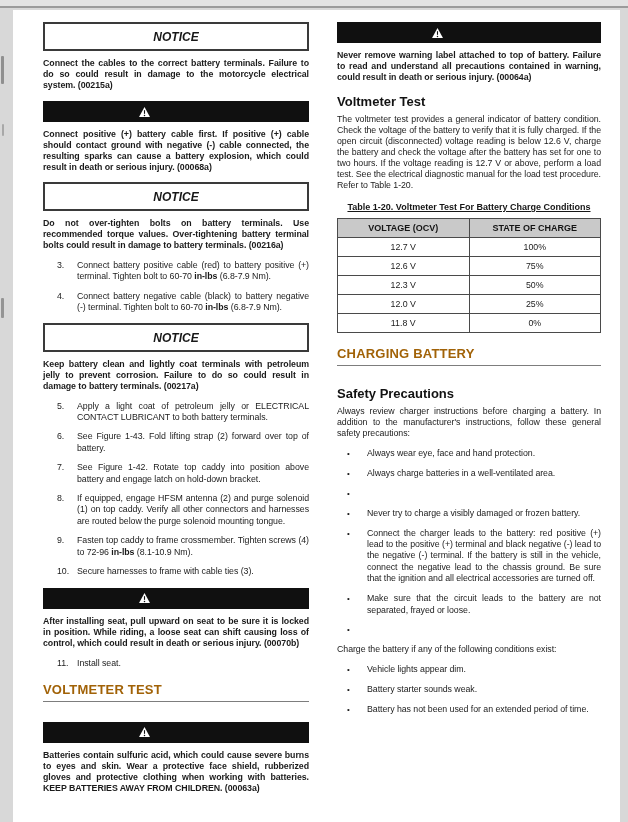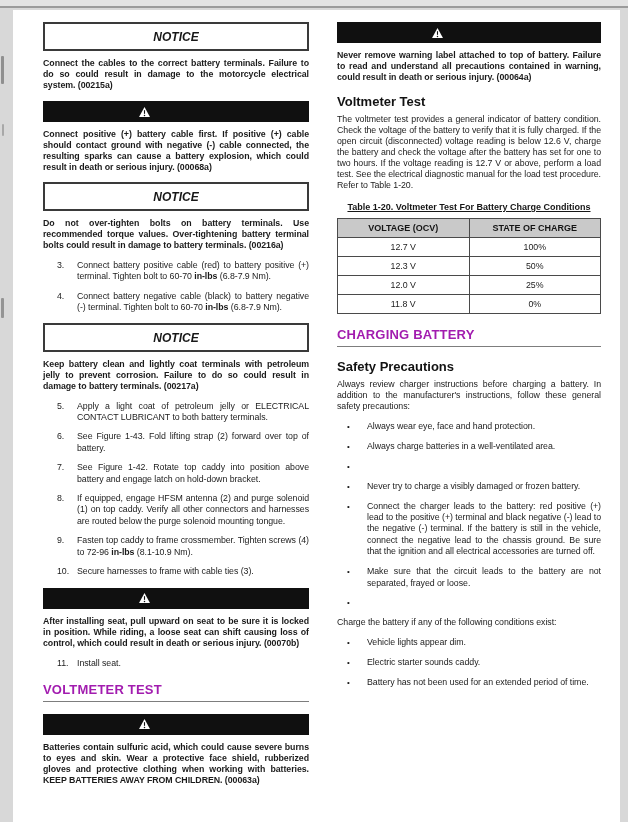--- a/index.html
+++ b/index.html
@@ -37,22 +37,22 @@
     display:flex; align-items:center; justify-content:center; gap:3px;
   }
   .warn-icon svg { width:11px; height:10px; display:block; }
   .warn-label { font-weight:normal; font-size:12px; letter-spacing:0.4px;margin-top:32px; }
 
   .step { display:flex; font-size:8.8px; line-height:11.4px; margin:8px 0; letter-spacing:-0.05px; }
   .step-num { flex:none; width:34px; padding-left:14px; }
   .step-text { flex:1; text-align:justify; }
 
   .h-section {
-    font-size:13px; font-weight:bold; color:#a21caf; letter-spacing:0.2px;
-    border-bottom:1.5px solid #7d7d7d; padding-bottom:4px; margin:13px 0 12px;
+    font-size:13px; font-weight:bold; color:#a16207; letter-spacing:0.2px;
+    border-bottom:1.5px solid #7d7d7d; padding-bottom:4px; margin:13px 0 20px;
   }
   .h-sub { font-size:13px; font-weight:bold; color:#121212; margin:11px 0 5px; }
 
   .tbl-title { font-size:9px; font-weight:bold; text-align:center; margin:11px 0 6px; color:#161616;text-decoration:underline; }
   table { width:100%; border-collapse:collapse; margin-bottom:4px; }
   th,td { border:1px solid #4a4a4a; text-align:center; padding:4px 2px; font-size:8.8px; color:#222; width:50%; }
   th { background:#c9c9c9; font-weight:bold; font-size:9px; color:#141414; }
 
   .bullet { display:flex; font-size:8.8px; line-height:11.4px; margin:8.5px 0; letter-spacing:-0.05px; }
   .bullet-dot { flex:none; width:30px; padding-left:10px; font-size:8px; }
@@ -189,20 +189,24 @@
             <th>VOLTAGE (OCV)</th>
             <th>STATE OF CHARGE</th>
           </tr>
         </thead>
         <tbody>
           <tr>
             <td>12.7 V</td>
             <td>100%</td>
           </tr>
           <tr>
+            <td>12.6 V</td>
+            <td>75%</td>
+          </tr>
+          <tr>
             <td>12.3 V</td>
             <td>50%</td>
           </tr>
           <tr>
             <td>12.0 V</td>
             <td>25%</td>
           </tr>
           <tr>
             <td>11.8 V</td>
             <td>0%</td>
@@ -242,21 +246,21 @@
       </div>
 
       <p class="para">Charge the battery if any of the following conditions exist:</p>
 
       <div class="bullet">
         <span class="bullet-dot">•</span>
         <span class="bullet-text">Vehicle lights appear dim.</span>
       </div>
       <div class="bullet">
         <span class="bullet-dot">•</span>
-        <span class="bullet-text">Electric starter sounds caddy.</span>
+        <span class="bullet-text">Battery starter sounds weak.</span>
       </div>
       <div class="bullet">
         <span class="bullet-dot">•</span>
         <span class="bullet-text">Battery has not been used for an extended period of time.</span>
       </div>
 
     </div>
   </div>
 </div>
 

